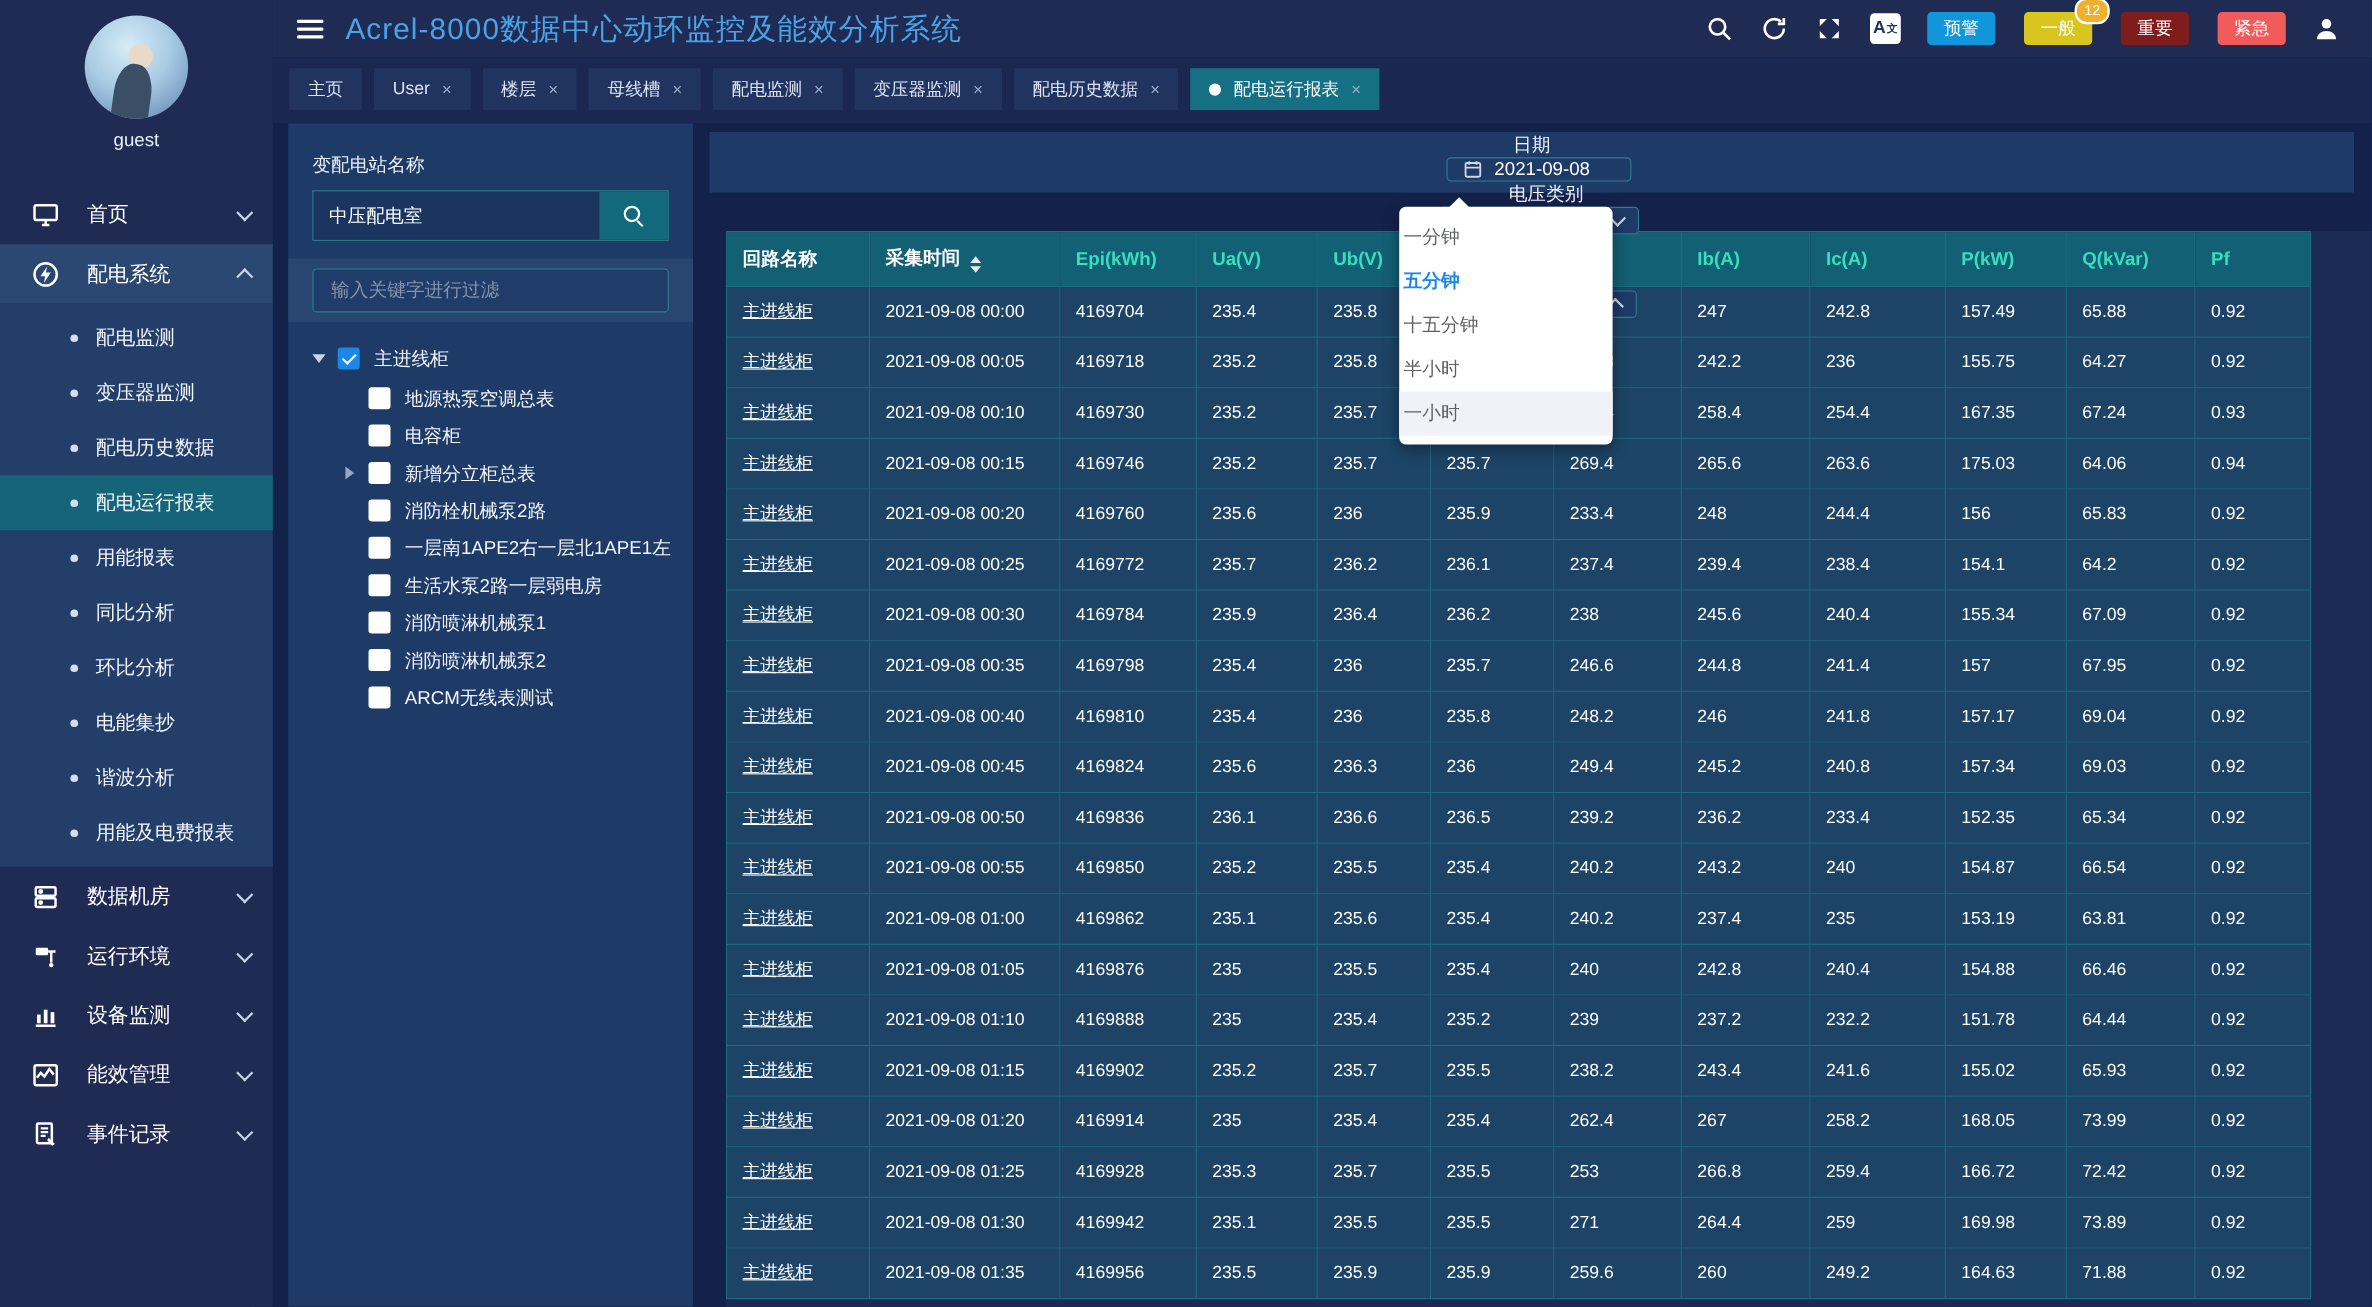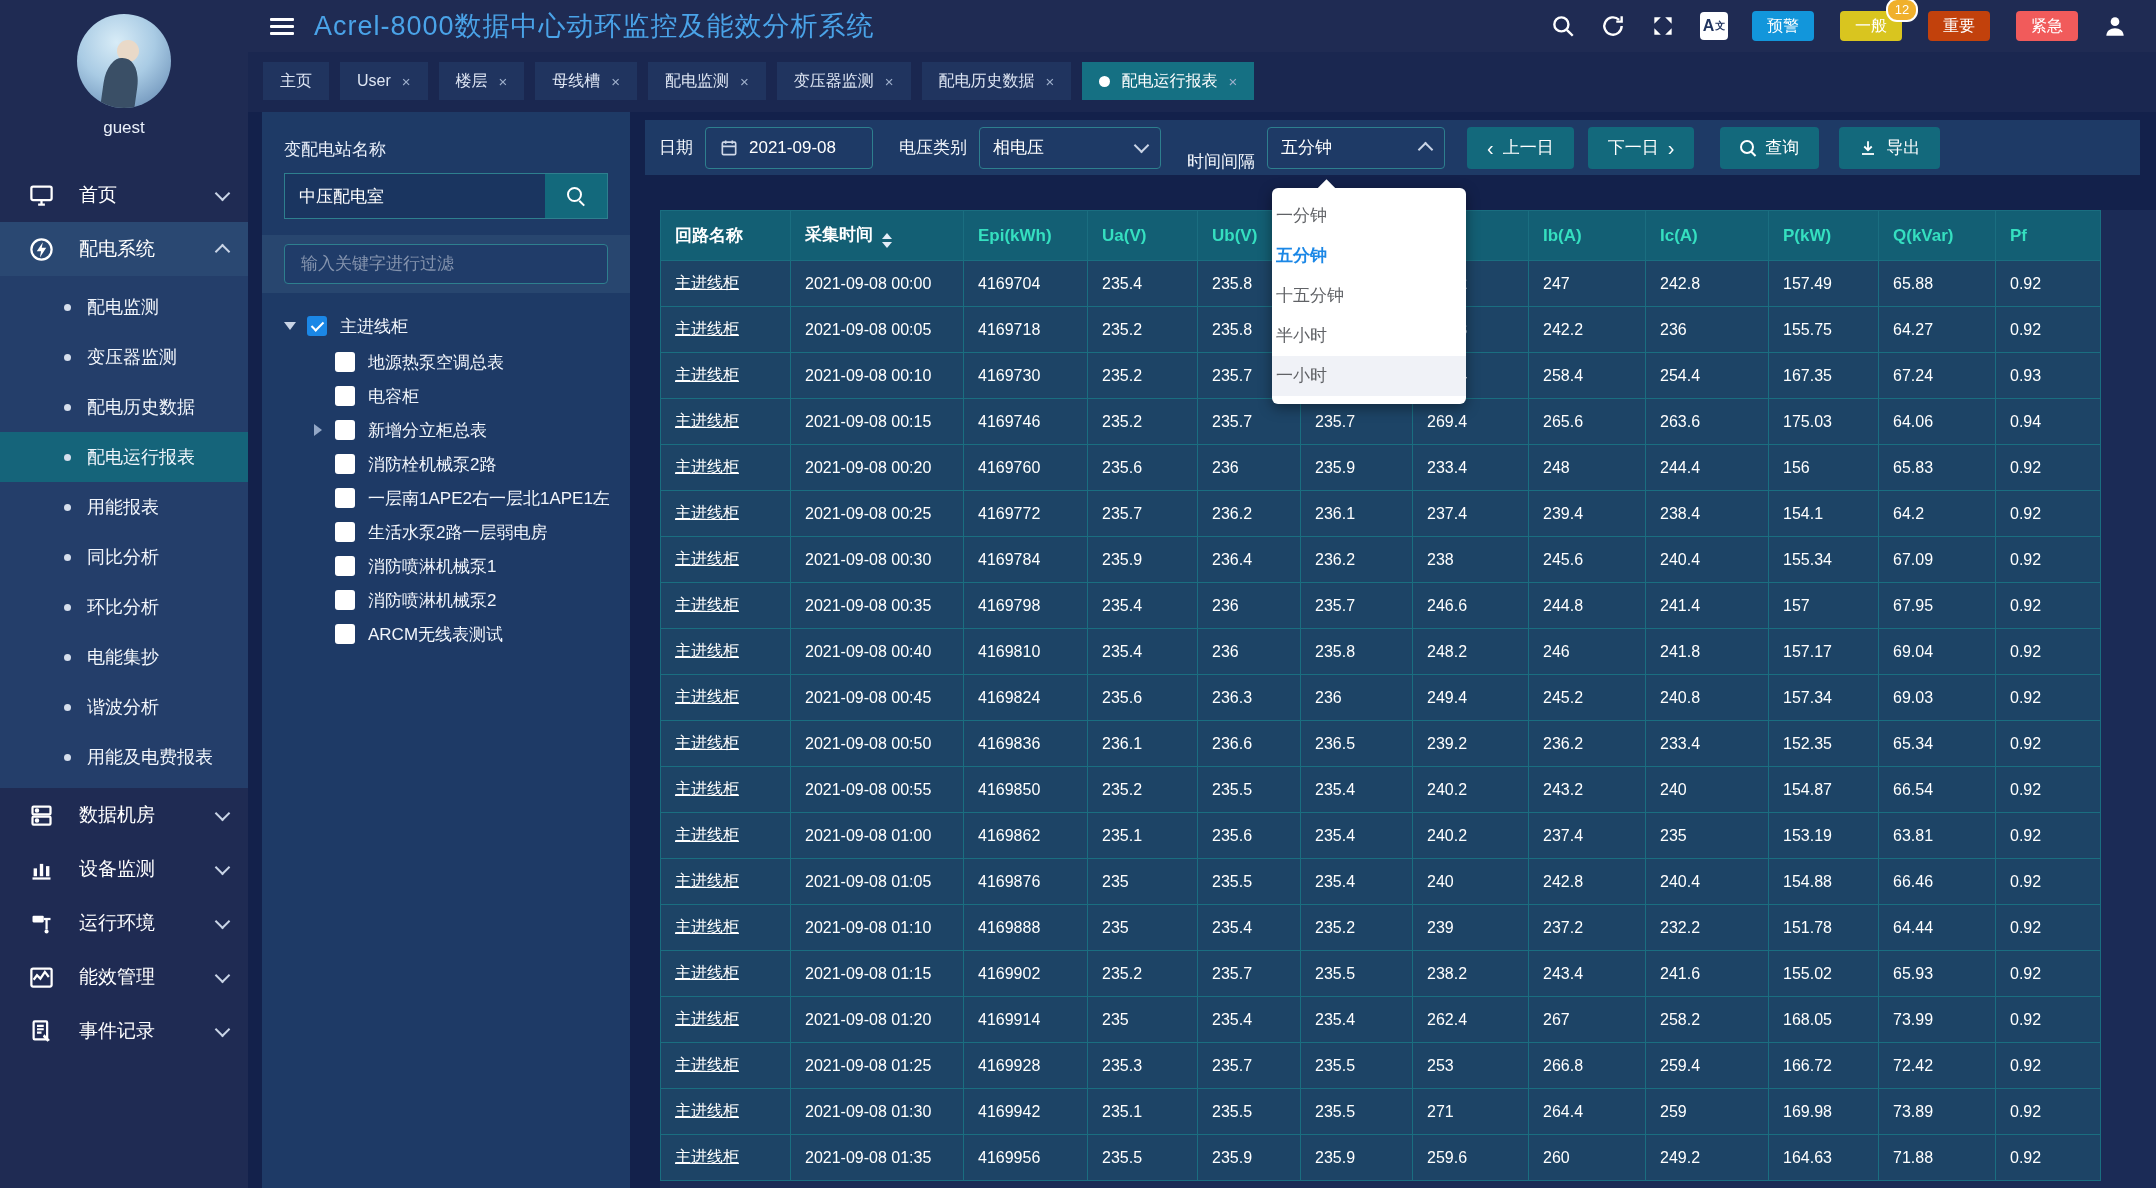--- a/index.html
+++ b/index.html
@@ -69,21 +69,21 @@
   .caret-down{width:0;height:0;border-left:6px solid transparent;border-right:6px solid transparent;border-top:8px solid #c9d4e6;margin-right:11px;}
   .caret-right{width:0;height:0;border-top:6px solid transparent;border-bottom:6px solid transparent;border-left:8px solid #93a7c6;}
   .caret-slot{width:12px;margin-right:9px;flex:none;display:flex;}
   .cb{width:20px;height:20px;border-radius:3px;flex:none;margin-right:13px;}
   .cb.checked{background:#1b87e6;position:relative;}
   .cb.checked::after{content:"";position:absolute;left:6.5px;top:2.5px;width:5px;height:10px;border-right:2.5px solid #fff;border-bottom:2.5px solid #fff;transform:rotate(45deg);}
   .cb.empty{background:#fff;}
   .tree-label{font-size:17px;color:#f2f6fc;white-space:nowrap;}
   .tree-children .tree-row{margin-left:30px;}
   
-  .main-toolbar{position:absolute;left:645px;top:120px;width:1495px;height:55px;background:#1e3a66;display:flex;align-items:center;padding:0 14px;box-sizing:border-box;z-index:4;}
+  .main-toolbar{position:absolute;left:645px;top:120px;width:1495px;height:55px;background:#1e3a66;display:flex;align-items:center;padding:0 14px;box-sizing:border-box;z-index:4;flex-direction:column;}
   .t-label{font-size:17px;color:#f2f6fc;white-space:nowrap;}
   .control{height:42px;border:1px solid #2e7f8e;border-radius:4px;display:flex;align-items:center;background:#1e3a66;box-sizing:border-box;padding:0 13px;cursor:pointer;}
   .control .val{font-size:17px;color:#fff;white-space:nowrap;}
   .cal-icon{width:20px;height:20px;margin-right:10px;display:inline-flex;}
   .control .chev{margin-left:auto;}
   .tbtn{height:42px;background:#13697c;border:none;border-radius:4px;color:#fff;font-size:17px;display:flex;align-items:center;padding:0 20px;gap:9px;cursor:pointer;font-family:inherit;}
   .tbtn .arrow{font-size:20px;line-height:1;}
   .tbtn .mag{width:16px;height:16px;}
   .tbtn .mag::before{width:10px;height:10px;}
   .tbtn .mag::after{left:11.5px;top:11.5px;width:6px;}
@@ -189,39 +189,39 @@
             <circle cx="8" cy="7.5" r="1" fill="#fff"></circle>
             <circle cx="8" cy="16.5" r="1" fill="#fff"></circle>
           </svg>
         </span>
         <span>数据机房</span>
         <span class="chev down"></span>
       </div>
       <div class="menu-item">
         <span class="mi-icon">
           <svg viewBox="0 0 24 24" fill="#fff">
+            <rect x="4" y="5" width="10" height="6" rx="1"></rect>
+            <rect x="14" y="7" width="6" height="2"></rect>
+            <rect x="15.5" y="8" width="2" height="9"></rect>
+            <circle cx="16.5" cy="19" r="1.8"></circle>
+          </svg>
+        </span>
+        <span>运行环境</span>
+        <span class="chev down"></span>
+      </div>
+      <div class="menu-item">
+        <span class="mi-icon">
+          <svg viewBox="0 0 24 24" fill="#fff">
             <rect x="4" y="19" width="16" height="2"></rect>
             <rect x="5" y="11" width="3" height="7"></rect>
             <rect x="10.5" y="7" width="3" height="11"></rect>
             <rect x="16" y="9" width="3" height="9"></rect>
           </svg>
         </span>
         <span>设备监测</span>
-        <span class="chev down"></span>
-      </div>
-      <div class="menu-item">
-        <span class="mi-icon">
-          <svg viewBox="0 0 24 24" fill="#fff">
-            <rect x="4" y="5" width="10" height="6" rx="1"></rect>
-            <rect x="14" y="7" width="6" height="2"></rect>
-            <rect x="15.5" y="8" width="2" height="9"></rect>
-            <circle cx="16.5" cy="19" r="1.8"></circle>
-          </svg>
-        </span>
-        <span>运行环境</span>
         <span class="chev down"></span>
       </div>
       <div class="menu-item">
         <span class="mi-icon">
           <svg viewBox="0 0 24 24" fill="none" stroke="#fff" stroke-width="2">
             <rect x="3" y="4" width="18" height="16" rx="1.5"></rect>
             <path d="M5 14l3-4 3 3 4-6 3.5 4.5"></path>
           </svg>
         </span>
         <span>能效管理</span>
@@ -268,21 +268,21 @@
     </span>
     <span class="translate-box">A<small>文</small></span>
     <div id="alarm-badges" style="display:flex;gap:26px;align-items:center;">
         <div class="alarm-badge" style="background: rgb(18, 150, 219);">
           <span>预警</span>
         </div>
         <div class="alarm-badge" style="background: rgb(217, 197, 31);">
           <span>一般</span>
           <span class="alarm-bubble">12</span>
         </div>
-        <div class="alarm-badge" style="background: #c2410c; align-items: center;">
+        <div class="alarm-badge" style="background: #7f1d1d; align-items: center;">
           <span>重要</span>
         </div>
         <div class="alarm-badge" style="background: rgb(241, 91, 91);">
           <span>紧急</span>
         </div>
       </div>
     <span class="tb-icon">
       <svg viewBox="0 0 24 24" fill="#fff">
           <circle cx="12" cy="8" r="4"></circle>
           <path d="M4 21c0-4.4 3.6-7 8-7s8 2.6 8 7z"></path>

